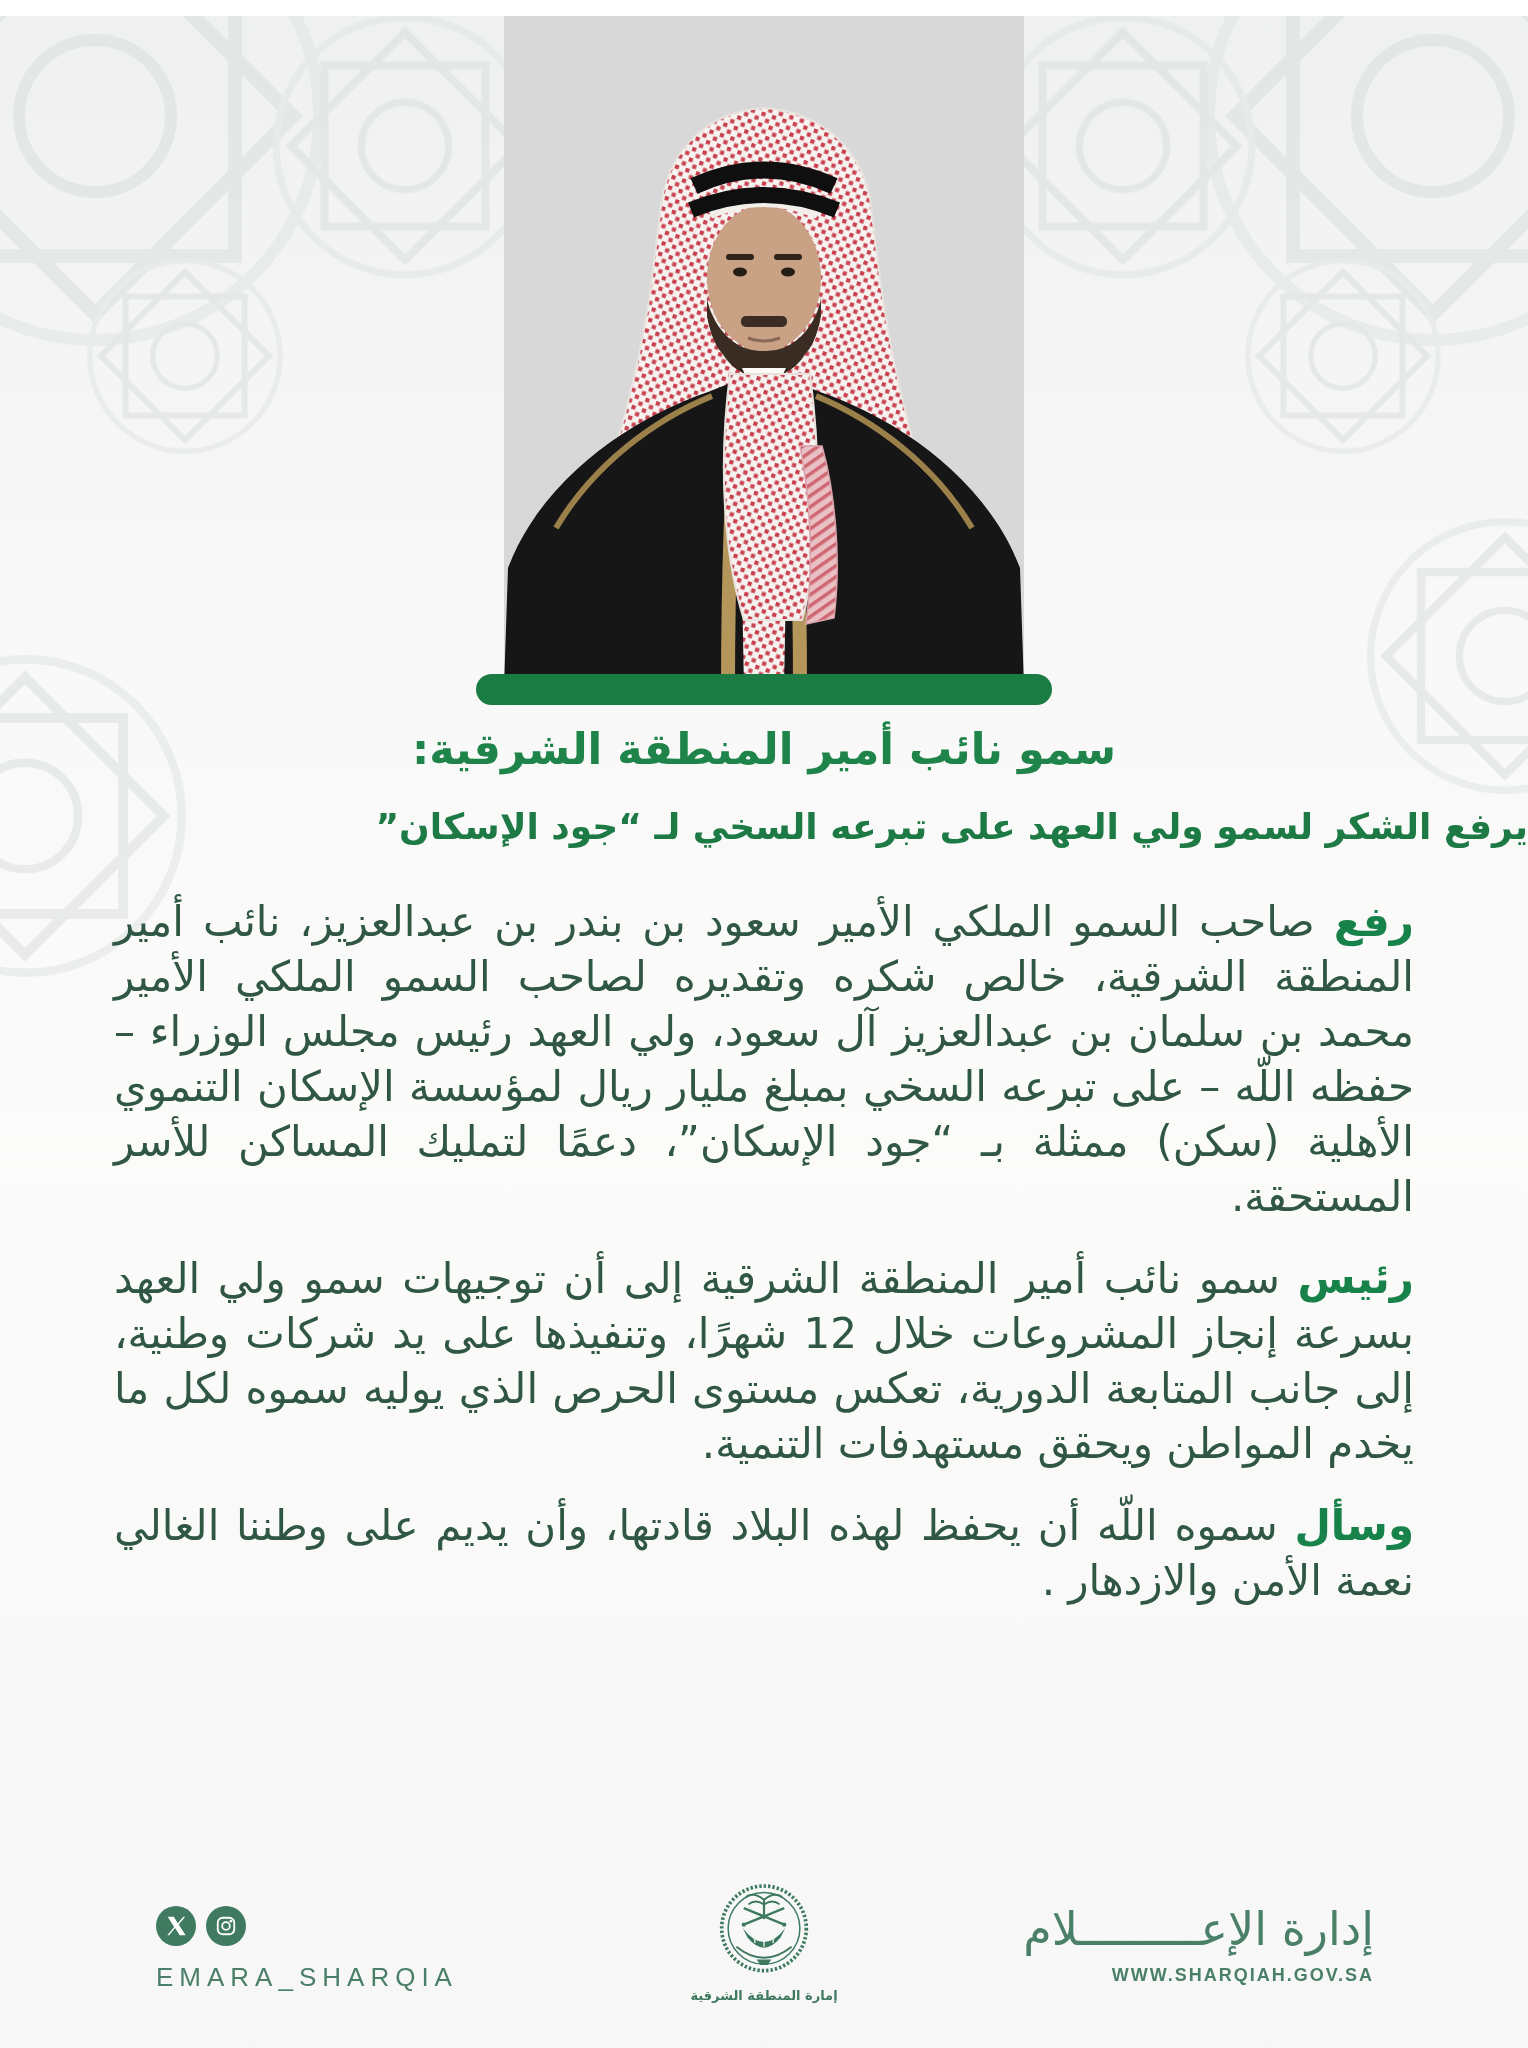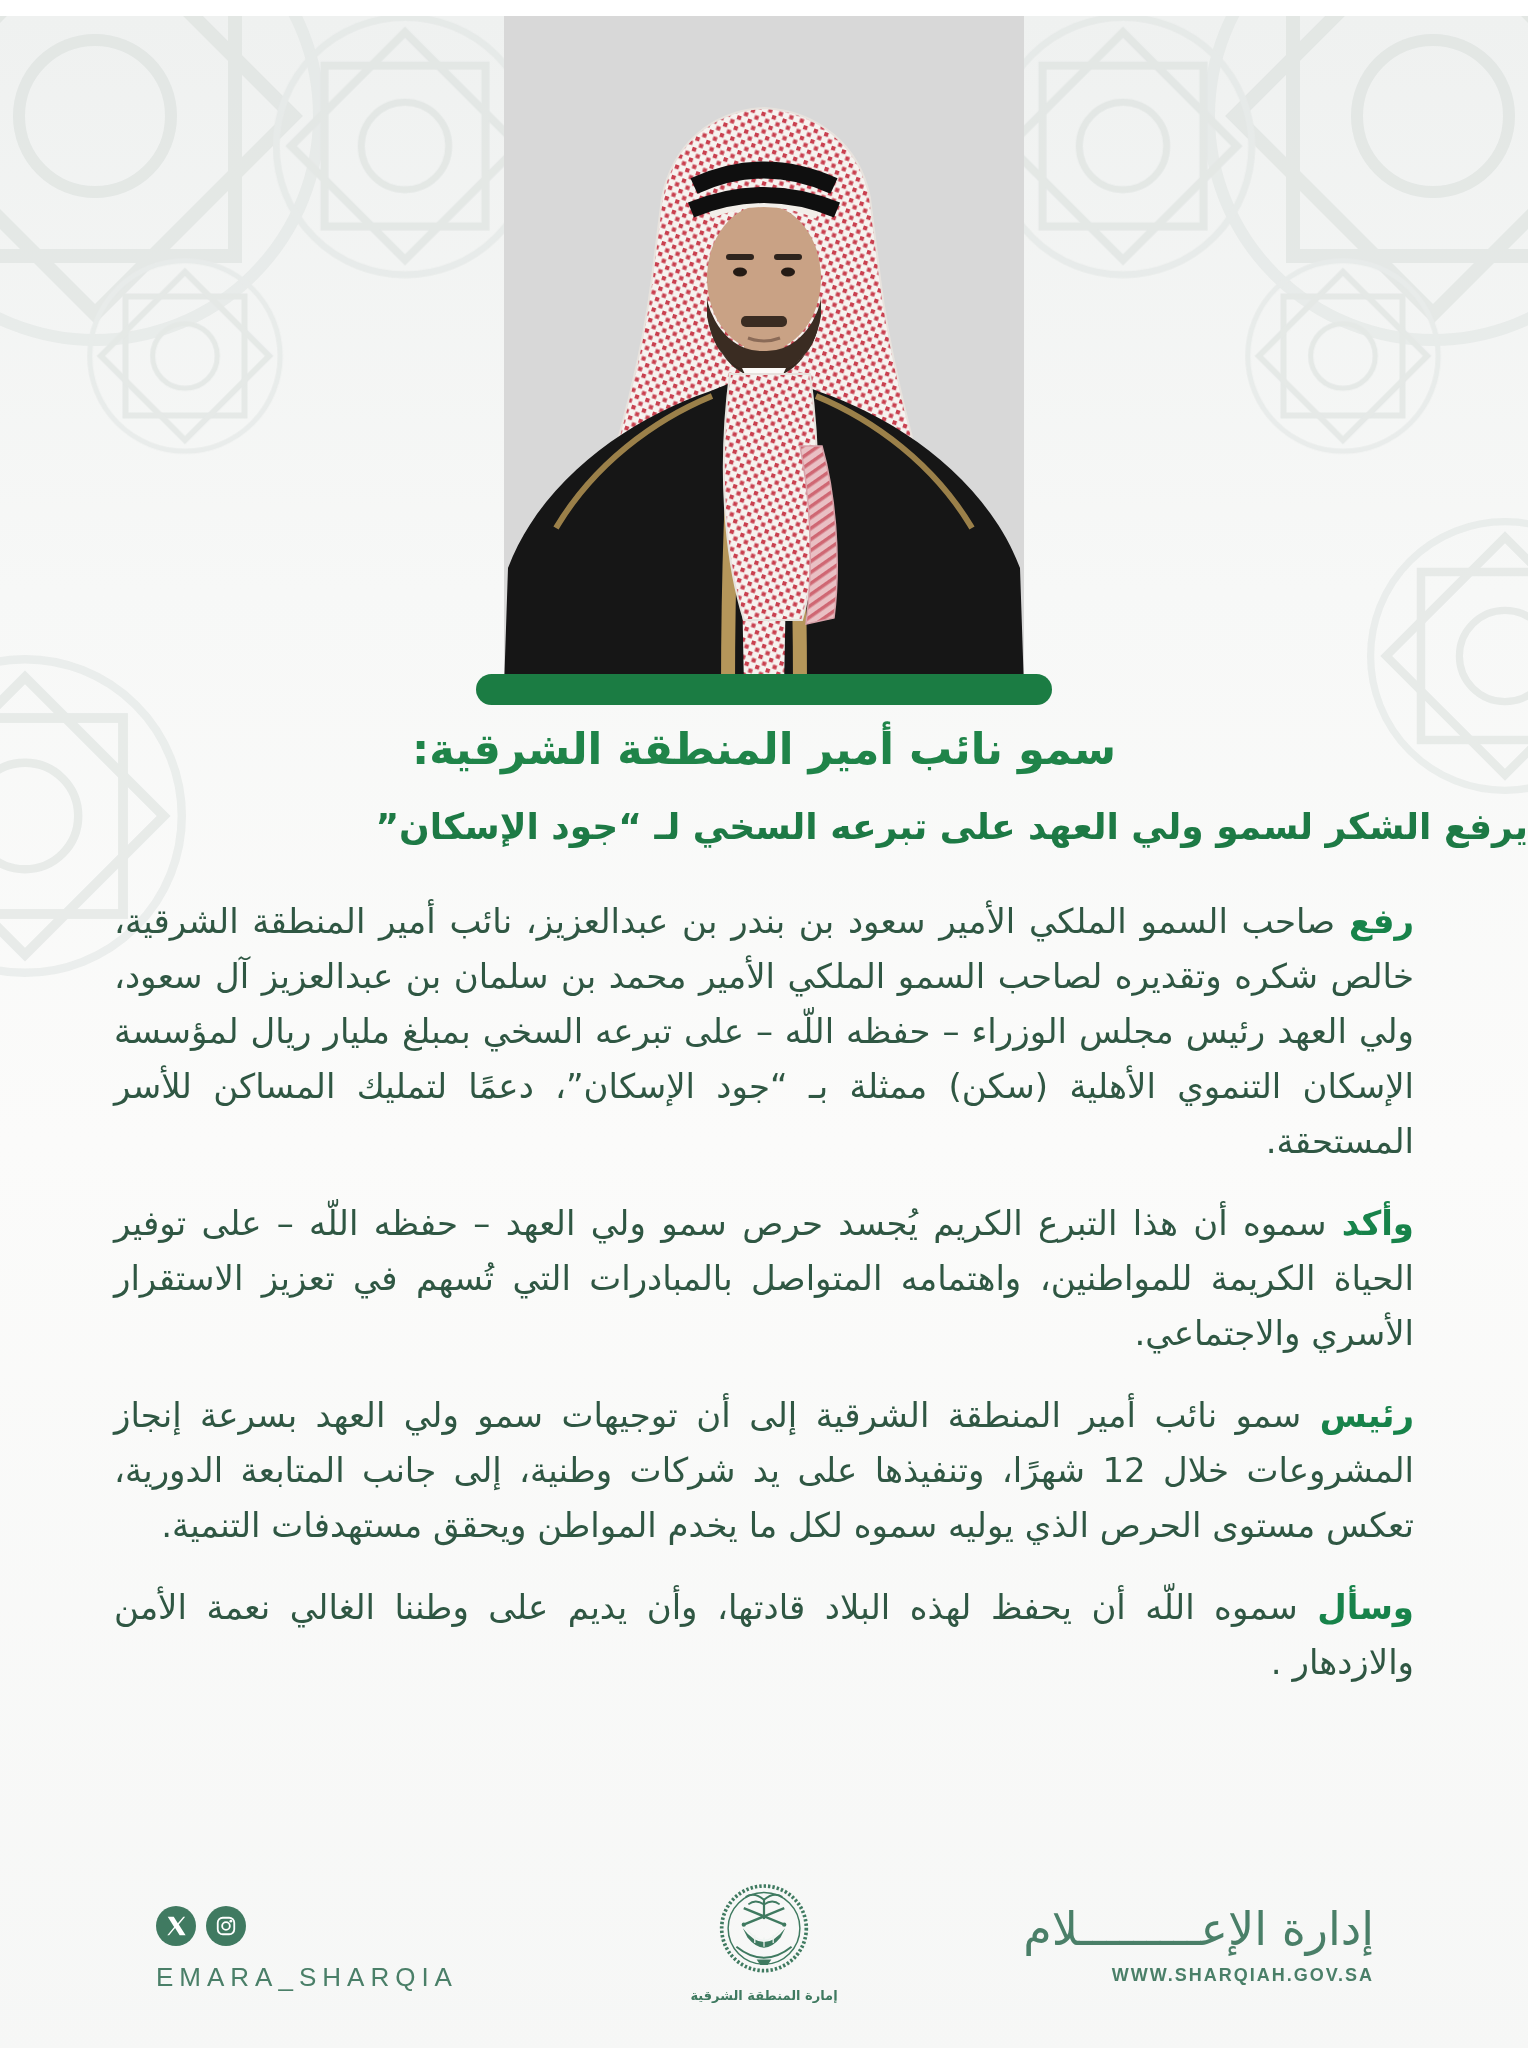--- a/index.html
+++ b/index.html
@@ -30,21 +30,21 @@
   }
   .subheadline{
     position:absolute;left:0;right:0;top:790px;
     text-align:right;direction:rtl;
     font-size:36px;font-weight:800;color:#1d7a45;
     z-index:2;
   }
   .body-text{
     position:absolute;left:114px;right:114px;top:878px;
     direction:rtl;text-align:justify;text-align-last:right;
-    font-size:34px;line-height:55px;color:#2f5743;
+    font-size:42px;line-height:55px;color:#2f5743;
     z-index:2;
   }
   .body-text p{margin:0 0 27px 0;}
   .body-text b{color:#17834a;font-weight:800;}
   .footer{position:absolute;left:0;right:0;bottom:0;height:190px;z-index:2;}
   .social{position:absolute;left:156px;top:32px;display:flex;gap:10px;}
   .social .circle{
     width:40px;height:40px;border-radius:50%;background:#407a61;
     display:flex;align-items:center;justify-content:center;
   }
@@ -147,21 +147,20 @@
     </svg>
   </div>
 
   <div class="green-bar"></div>
 
   <div class="headline">سمو نائب أمير المنطقة الشرقية:</div>
   <div class="subheadline">يرفع الشكر لسمو ولي العهد على تبرعه السخي لـ “جود الإسكان”</div>
 
   <div class="body-text">
     <p><b>رفع</b><span> صاحب السمو الملكي الأمير سعود بن بندر بن عبدالعزيز، نائب أمير المنطقة الشرقية، خالص شكره وتقديره لصاحب السمو الملكي الأمير محمد بن سلمان بن عبدالعزيز آل سعود، ولي العهد رئيس مجلس الوزراء – حفظه اللّه – على تبرعه السخي بمبلغ مليار ريال لمؤسسة الإسكان التنموي الأهلية (سكن) ممثلة بـ “جود الإسكان”، دعمًا لتمليك المساكن للأسر المستحقة.</span></p>
-    <p><b>وأكد</b><span> سموه أن هذا التبرع الكريم يُجسد حرص سمو ولي العهد – حفظه اللّه – على توفير الحياة الكريمة للمواطنين، واهتمامه المتواصل بالمبادرات التي تُسهم في تعزيز الاستقرار الأسري والاجتماعي.</span></p>
     <p><b>رئيس</b><span> سمو نائب أمير المنطقة الشرقية إلى أن توجيهات سمو ولي العهد بسرعة إنجاز المشروعات خلال 12 شهرًا، وتنفيذها على يد شركات وطنية، إلى جانب المتابعة الدورية، تعكس مستوى الحرص الذي يوليه سموه لكل ما يخدم المواطن ويحقق مستهدفات التنمية.</span></p>
     <p><b>وسأل</b><span> سموه اللّه أن يحفظ لهذه البلاد قادتها، وأن يديم على وطننا الغالي نعمة الأمن والازدهار .</span></p>
   </div>
 
   <div class="footer">
 
     <div class="social">
       <div class="circle">
         <svg width="22" height="22" viewBox="0 0 24 24">
           <path d="M3 2 L9.5 2 L14 9 L20 2 L22 2 L15 10.3 L22.5 22 L16 22 L11 14.3 L4.5 22 L2.5 22 L10 13 Z" fill="#ffffff"></path>

